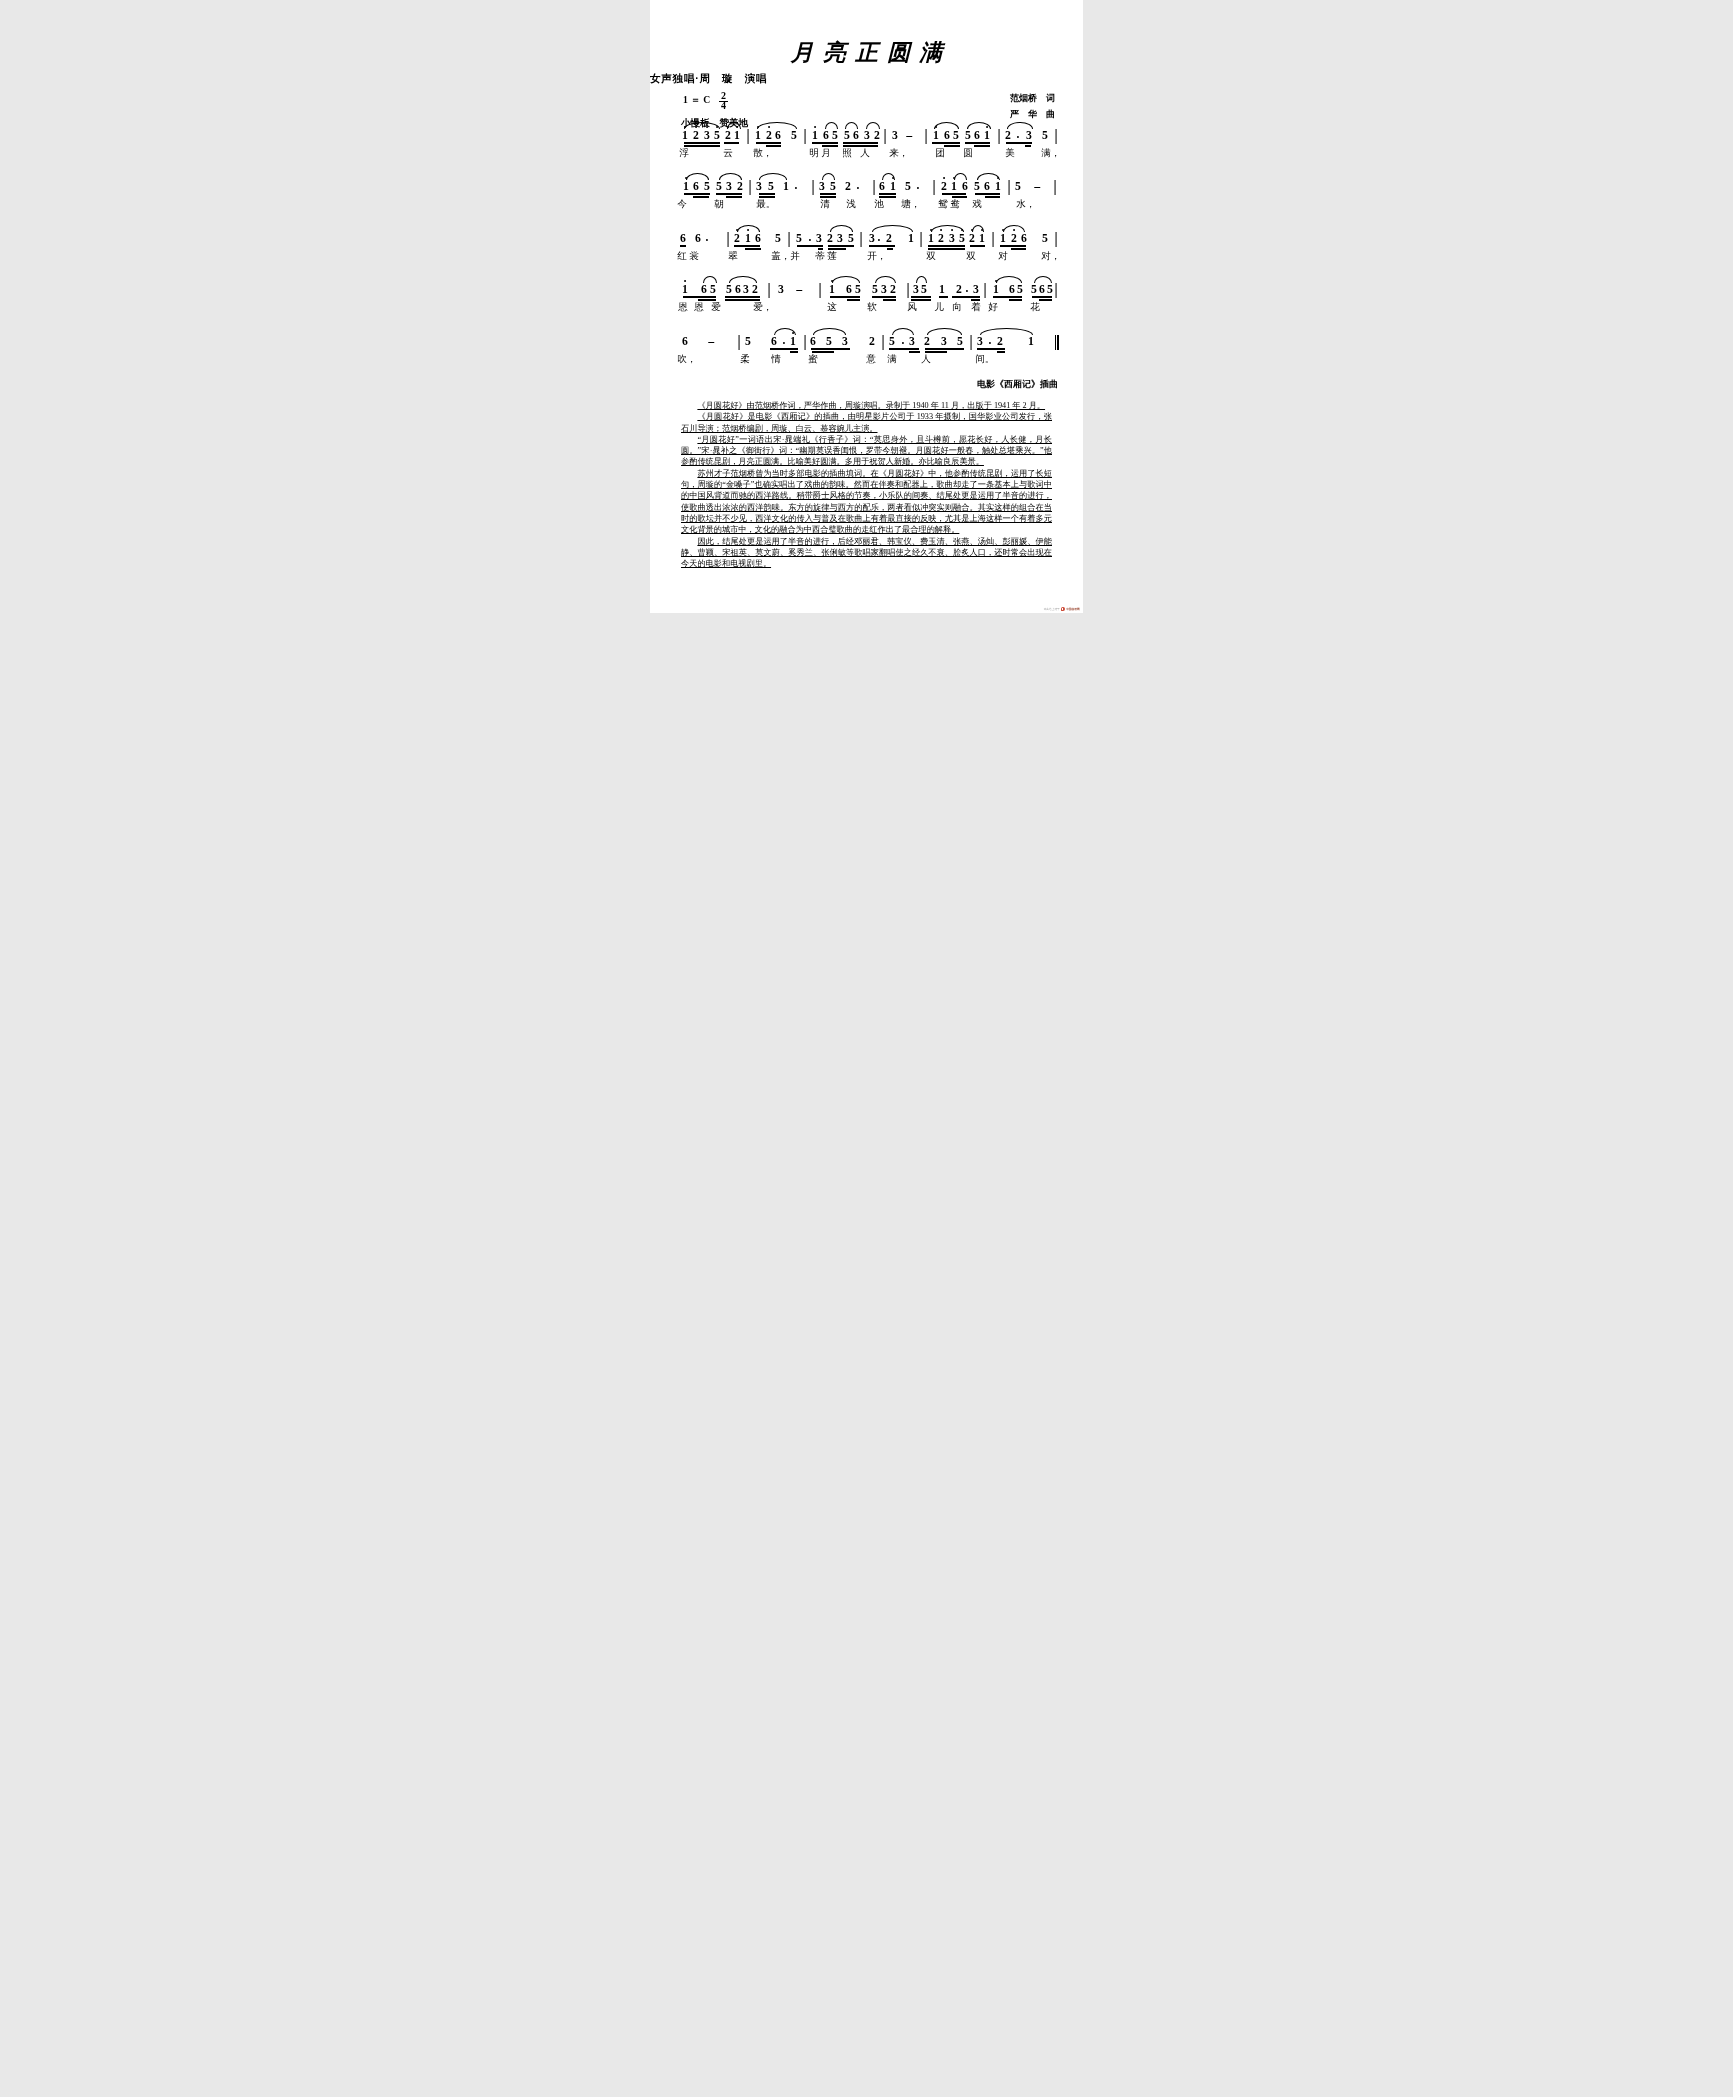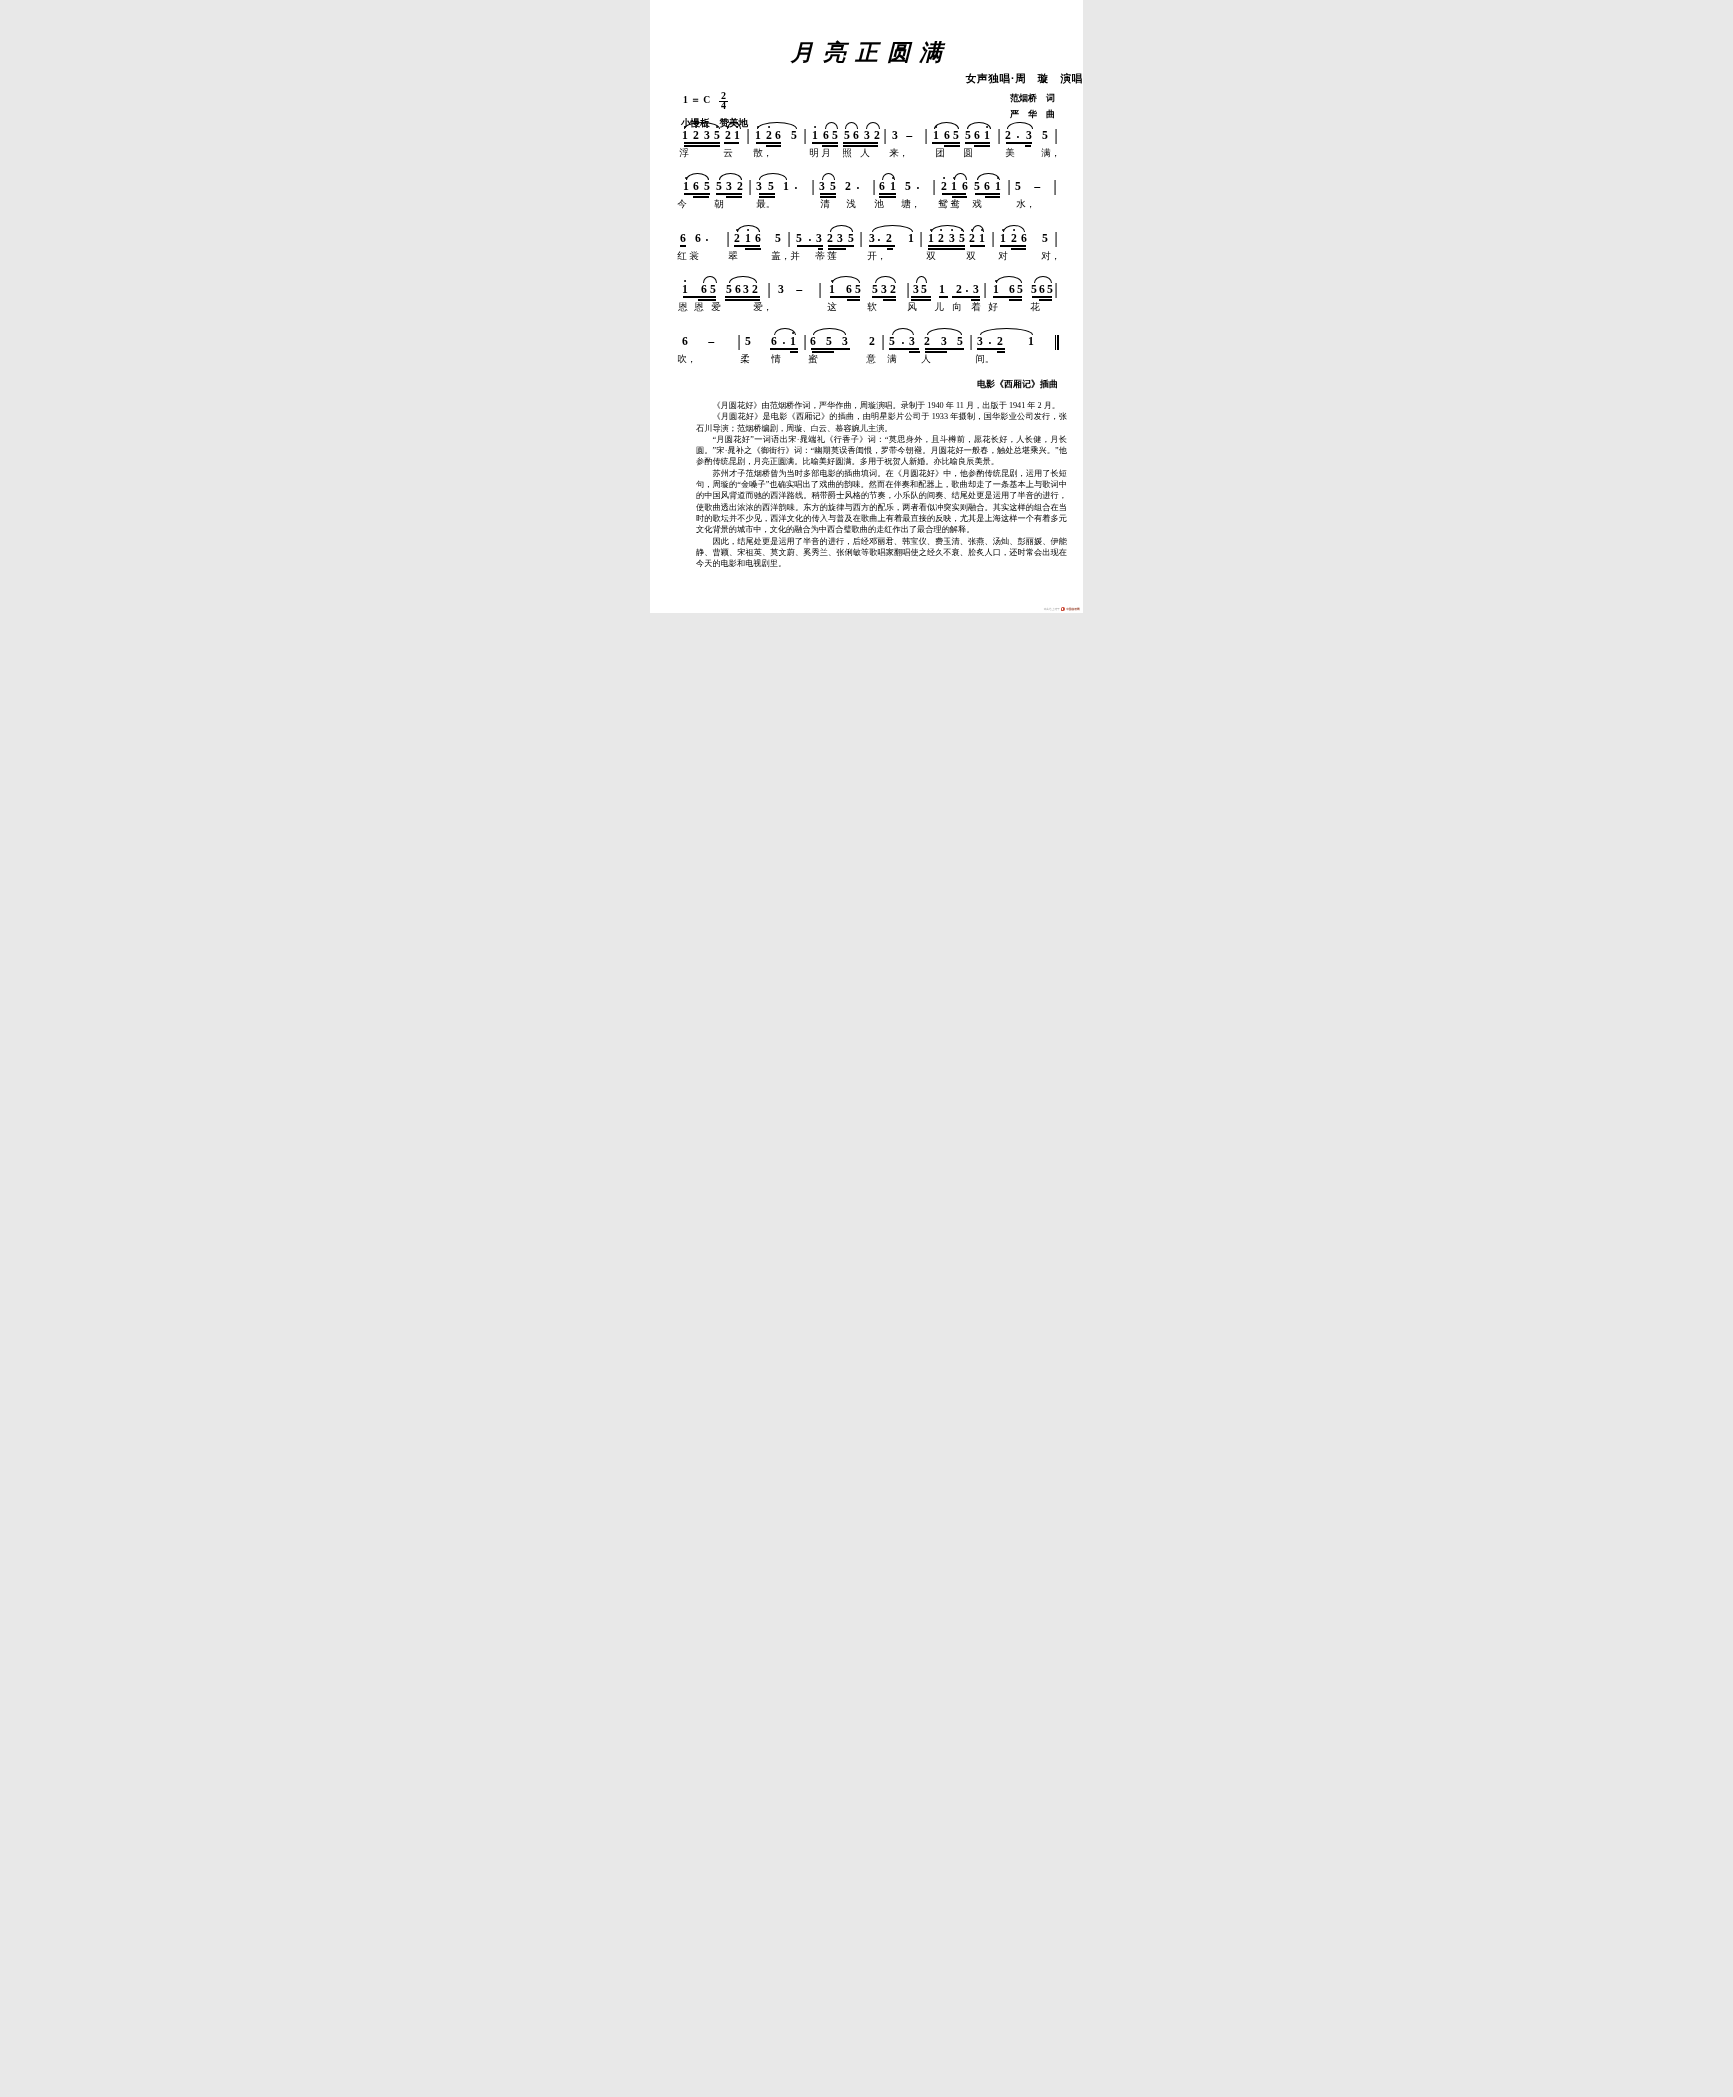--- a/index.html
+++ b/index.html
@@ -1,20 +1,20 @@
 <!DOCTYPE html>
 <html style="font-size:6.7px"><head>
 <meta charset="utf-8">
 <style>
   html,body{margin:0;padding:0;background:#e8e8e8;}
   body{display:flex;justify-content:center;font-family:"Liberation Serif",serif;}
   .page{position:relative;width:433px;height:613px;background:#ffffff;overflow:hidden;color:#000;}
   .title{position:absolute;left:0;top:37px;width:100%;margin:0;text-align:center;
          font:italic bold 22.7px "DejaVu Serif",serif;letter-spacing:0.42em;text-indent:0.42em;}
-  .subtitle{position:absolute;left:0;top:72px;width:100%;text-align:right;
+  .subtitle{position:absolute;left:0;top:72px;width:100%;text-align:left;
          font:bold 10.5px "Liberation Sans",sans-serif;letter-spacing:0.8px;}
   .keyrow{position:absolute;left:33px;top:94px;font:bold 9.6px "Liberation Serif",serif;}
   .keyrow .eq{padding:0 2.9px;}
   .timesig{position:absolute;left:35px;top:-2.5px;width:11px;text-align:center;
            font:bold 10px "Liberation Serif",serif;line-height:8.8px;}
   .timesig b{display:block;}
   .fracbar{display:block;height:1px;background:#000;margin:0.4px 0.8px;}
   .tempo{position:absolute;left:31px;top:117px;font:bold 9.6px "Liberation Sans",sans-serif;}
   .credit{position:absolute;left:360px;width:55px;font:bold 9px "Liberation Serif",serif;white-space:nowrap;}
   .lyricist{top:92px;}
@@ -27,21 +27,21 @@
   .eb1,.eb2{position:absolute;top:0;height:100%;background:#000;}
   .eb1{left:0;width:0.9px;}
   .eb2{left:2.3px;width:2.1px;}
   .dash{position:absolute;top:5.5px;width:5.5px;height:1.5px;background:#000;transform:translateX(-50%);}
   .adot{position:absolute;top:6.3px;width:2.1px;height:2.1px;border-radius:50%;background:#000;transform:translateX(-50%);}
   .beam{position:absolute;height:1.3px;background:#000;}
   .slur{position:absolute;top:-7.6px;height:5.9px;border:0.9px solid #000;border-bottom:none;
         border-radius:50%/100% 100% 0 0;}
   .lyr{position:absolute;top:17px;font:9.6px "Liberation Serif",serif;margin-left:-4.8px;white-space:nowrap;}
   .source{position:absolute;right:25px;top:378px;font:bold 9px "Liberation Sans",sans-serif;}
-  .paras{position:absolute;left:46px;top:400px;width:371px;text-align:justify;}
+  .paras{position:absolute;left:31px;top:400px;width:371px;text-align:justify;text-decoration:underline;}
   .paras p{margin:0;text-indent:2em;font:8.2px "Liberation Serif",serif;line-height:11.3px;}
   .watermark{position:absolute;right:3.4px;top:607px;font:2.7px "Liberation Sans",sans-serif;
              display:flex;align-items:center;gap:1.3px;}
   .wm-pre{color:#a6a6a6;}
   .wm-logo{display:inline-block;width:3.8px;height:3.8px;border-radius:50% 50% 50% 10%;position:relative;}
   .wm-logo::after{content:"";position:absolute;left:1.3px;top:0.8px;width:0.8px;height:2.1px;background:#fff;}
   .wm-site{font-weight:bold;}
 </style>
 </head>
 <body>

